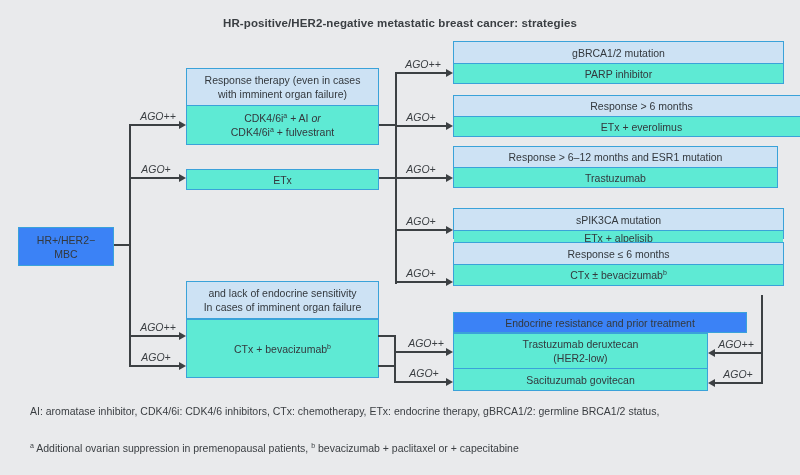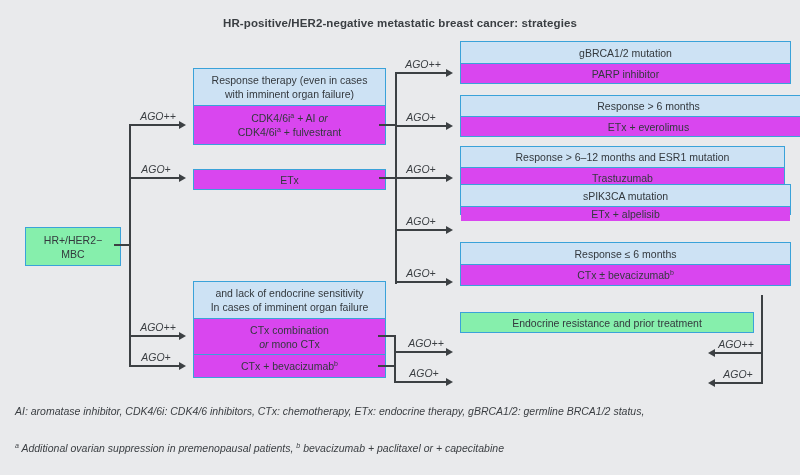--- a/index.html
+++ b/index.html
@@ -7,49 +7,49 @@
     position:relative;width:800px;height:475px;background:#e9eaec;overflow:hidden;
     font-family:"Liberation Sans","DejaVu Sans",sans-serif;color:#33383d;
   }
   .title{
     position:absolute;left:0;top:17px;width:100%;text-align:center;
     font-size:11.5px;font-weight:bold;color:#3a3e42;letter-spacing:.1px;
   }
   .box{
     position:absolute;box-sizing:border-box;border:1.5px solid #3aa2d9;
     display:flex;flex-direction:column;font-size:10.5px;text-align:right;
-    line-height:14px;color:#33383d;margin-left:7px;
+    line-height:14px;color:#33383d;
   }
   .hdr{
     box-sizing:border-box;background:#cde2f4;flex:none;
     display:flex;flex-direction:column;justify-content:center;align-items:center;
     border-bottom:1.5px solid #3aa2d9;
   }
   .bd{
-    box-sizing:border-box;background:#d946ef;flex:1;
+    box-sizing:border-box;background:#5eead4;flex:1;
     display:flex;flex-direction:column;justify-content:center;align-items:center;
   }
   .bd.divider{border-top:1.5px solid #3aa2d9;}
-  .bluefill{background:#86efac;justify-content:center;}
+  .bluefill{background:#3b82f6;justify-content:center;}
   sup{font-size:7px;line-height:0;vertical-align:super;}
   em{font-style:italic;}
   .hline{position:absolute;height:2px;background:#3c4043;}
   .vline{position:absolute;width:2px;background:#3c4043;}
   .arr-r{position:absolute;width:0;height:0;
     border-top:4px solid transparent;border-bottom:4px solid transparent;
     border-left:7px solid #3c4043;}
   .arr-l{position:absolute;width:0;height:0;
     border-top:4px solid transparent;border-bottom:4px solid transparent;
     border-right:7px solid #3c4043;}
   .ago{
     position:absolute;transform:translate(-50%,-50%);white-space:nowrap;
     font-style:italic;font-size:10.5px;color:#3a3e42;
   }
   .footnote{
-    position:absolute;left:15px;font-size:10.5px;line-height:14px;color:#3a3e42;font-style:italic;
+    position:absolute;left:30px;font-size:10.5px;line-height:14px;color:#3a3e42;
   }
 </style>
 </head>
 <body>
 
 <div class="stage">
 
   <div class="title">HR-positive/HER2-negative metastatic breast cancer: strategies</div>
 
   <div class="box" style="left:18px;top:227px;width:96px;height:39px">
@@ -72,60 +72,63 @@
 
   <div class="box" style="left:186px;top:169px;width:193px;height:21px">
     <div class="bd">ETx</div>
   </div>
 
   <div class="box" style="left:186px;top:281px;width:193px;height:97px">
     <div class="hdr" style="height:37px">
       <div>and lack of endocrine sensitivity</div>
       <div>In cases of imminent organ failure</div>
     </div>
-    <div class="bd" style="flex:none;height:35px">
-      <div>CTx combination</div>
-      <div><em>or</em><span> mono CTx</span></div>
-    </div>
     <div class="bd divider">
       <div><span>CTx + bevacizumab</span><sup>b</sup></div>
     </div>
   </div>
 
   <div class="box" style="left:453px;top:41px;width:331px;height:43px">
     <div class="hdr" style="height:22px">gBRCA1/2 mutation</div>
     <div class="bd">PARP inhibitor</div>
   </div>
 
   <div class="box" style="left:453px;top:95px;width:377px;height:42px">
     <div class="hdr" style="height:21px">Response &gt; 6 months</div>
     <div class="bd">ETx + everolimus</div>
   </div>
 
   <div class="box" style="left:453px;top:146px;width:325px;height:42px">
     <div class="hdr" style="height:21px">Response &gt; 6–12 months and ESR1 mutation</div>
     <div class="bd">Trastuzumab</div>
   </div>
 
-  <div class="box" style="left:453px;top:184px;width:331px;height:31px">
+  <div class="box" style="left:453px;top:208px;width:331px;height:31px">
     <div class="hdr" style="height:22px">sPIK3CA mutation</div>
     <div class="bd">ETx + alpelisib</div>
   </div>
 
   <div class="box" style="left:453px;top:242px;width:331px;height:44px">
     <div class="hdr" style="height:22px">Response ≤ 6 months</div>
     <div class="bd">
       <div><span>CTx ± bevacizumab</span><sup>b</sup></div>
     </div>
   </div>
 
   <div class="box" style="left:453px;top:312px;width:294px;height:21px">
     <div class="bd bluefill">Endocrine resistance and prior treatment</div>
   </div>
 
+  <div class="box" style="left:453px;top:333px;width:255px;height:58px">
+    <div class="bd" style="flex:none;height:34px">
+      <div>Trastuzumab deruxtecan</div>
+      <div>(HER2-low)</div>
+    </div>
+    <div class="bd divider">Sacituzumab govitecan</div>
+  </div>
 
   <div class="hline" style="left:114px;top:244px;width:16px"></div>
   <div class="vline" style="left:129px;top:124px;height:243px"></div>
 
   <div class="hline" style="left:129px;top:124px;width:50px"></div>
   <div class="arr-r" style="left:179px;top:121px"></div>
 
   <div class="hline" style="left:129px;top:177px;width:50px"></div>
   <div class="arr-r" style="left:179px;top:174px"></div>
 

